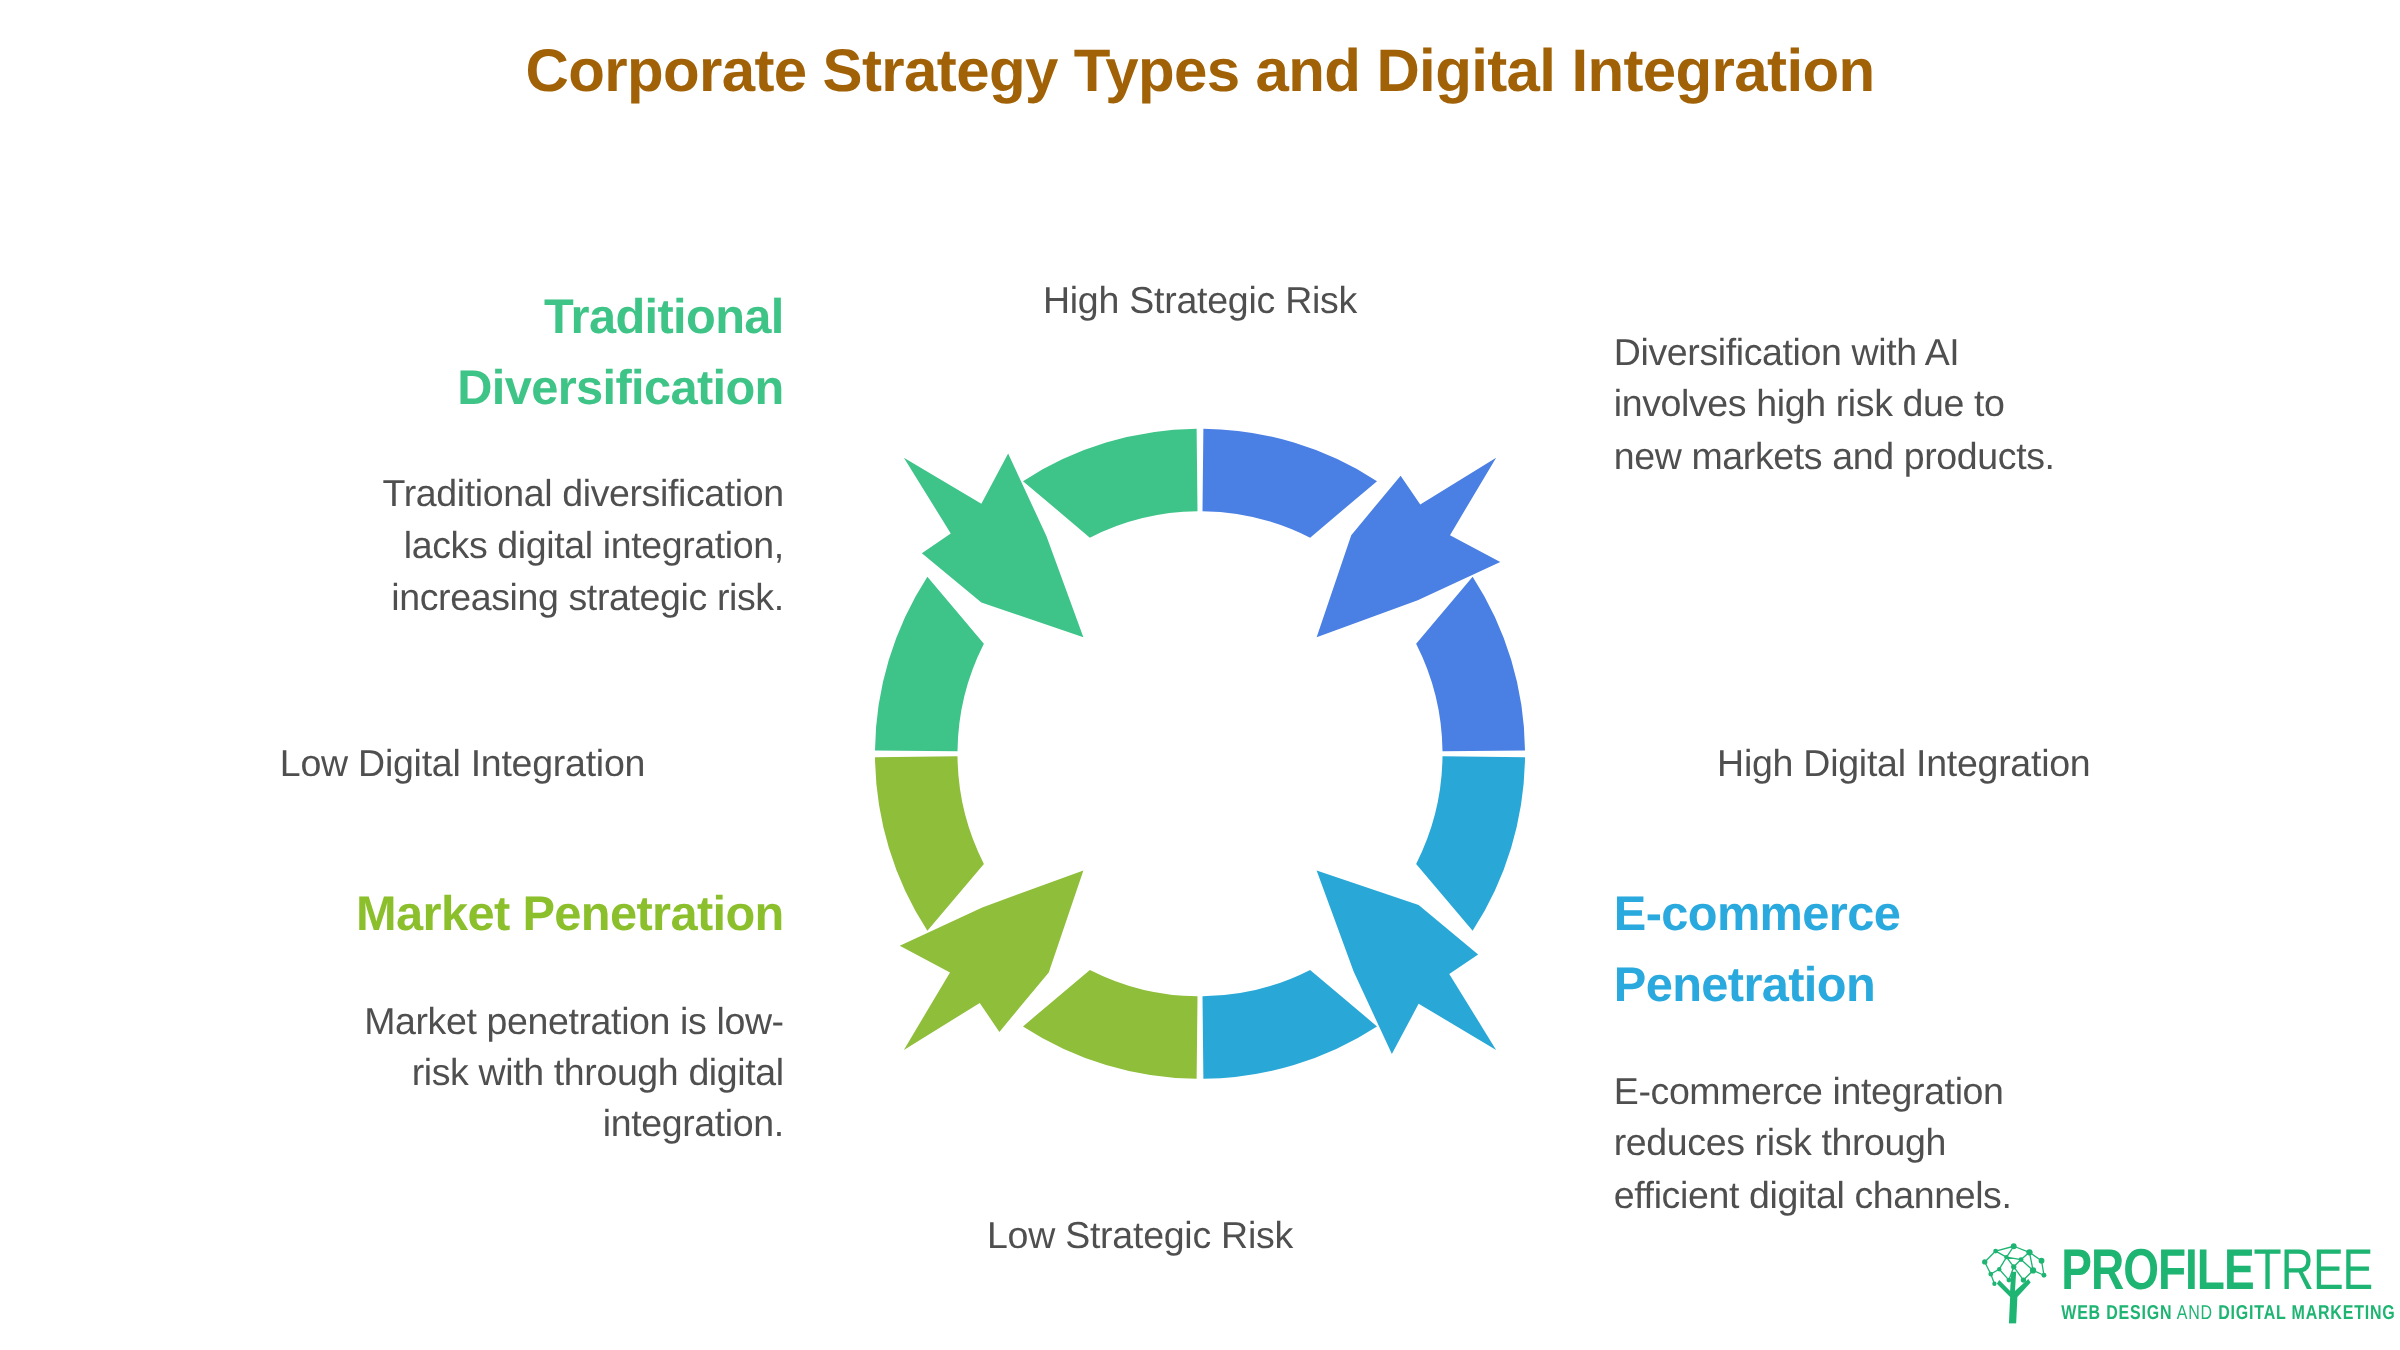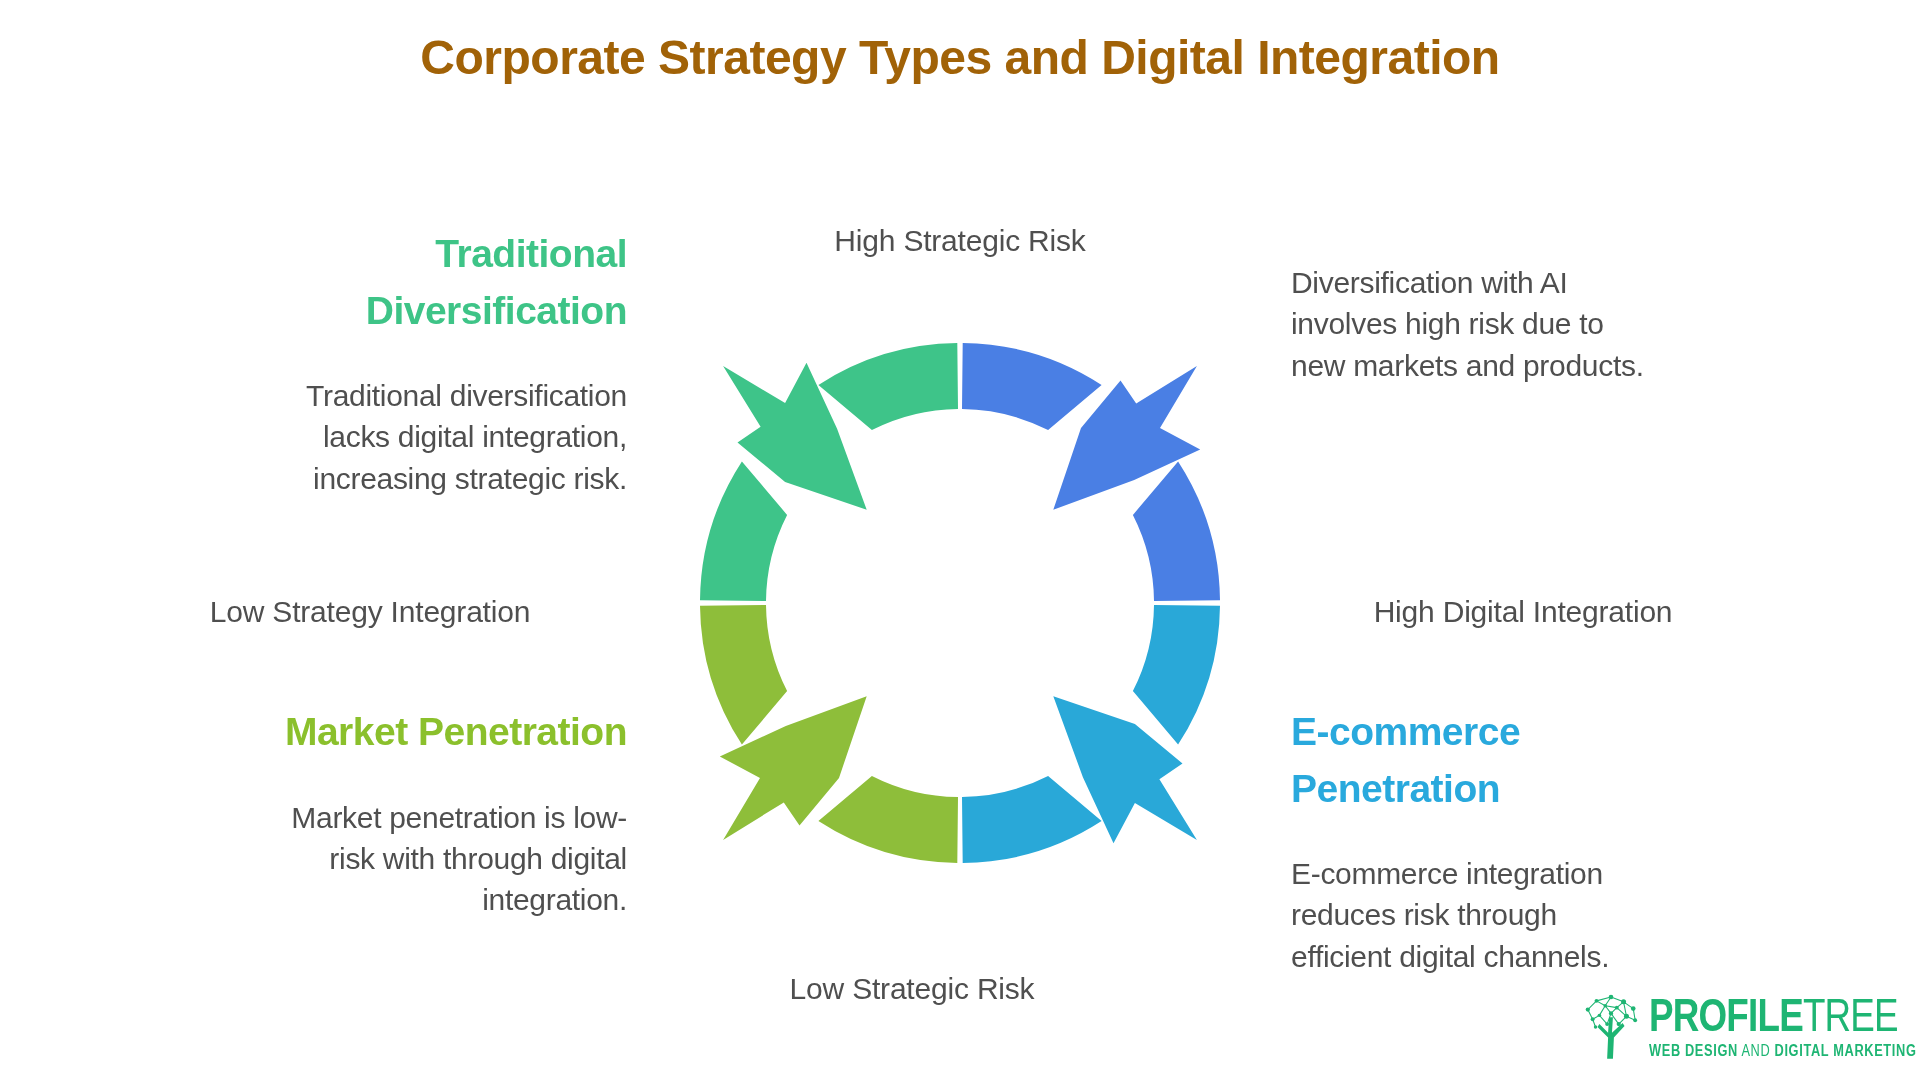--- a/index.html
+++ b/index.html
@@ -46,21 +46,21 @@
 </style>
 </head>
 <body>
 
 <div class="stage">
 
   <h1 class="page-title" style="color: #a16207;">Corporate Strategy Types and Digital Integration</h1>
 
   <div class="axis-label axis-top" style="color: rgb(79, 79, 79);">High Strategic Risk</div>
   <div class="axis-label axis-bottom" style="color: rgb(79, 79, 79);">Low Strategic Risk</div>
-  <div class="axis-label axis-left" style="color: rgb(79, 79, 79);">Low Strategy Integration</div>
+  <div class="axis-label axis-left" style="color: rgb(79, 79, 79);">Low Digital Integration</div>
   <div class="axis-label axis-right" style="color: rgb(79, 79, 79);">High Digital Integration</div>
 
   <section class="quad quad-tl">
     <h2 style="color: rgb(62, 196, 135);">Traditional
 Diversification</h2>
     <p class="desc" style="color: rgb(79, 79, 79);">Traditional diversification
 lacks digital integration,
 increasing strategic risk.</p>
   </section>
 

